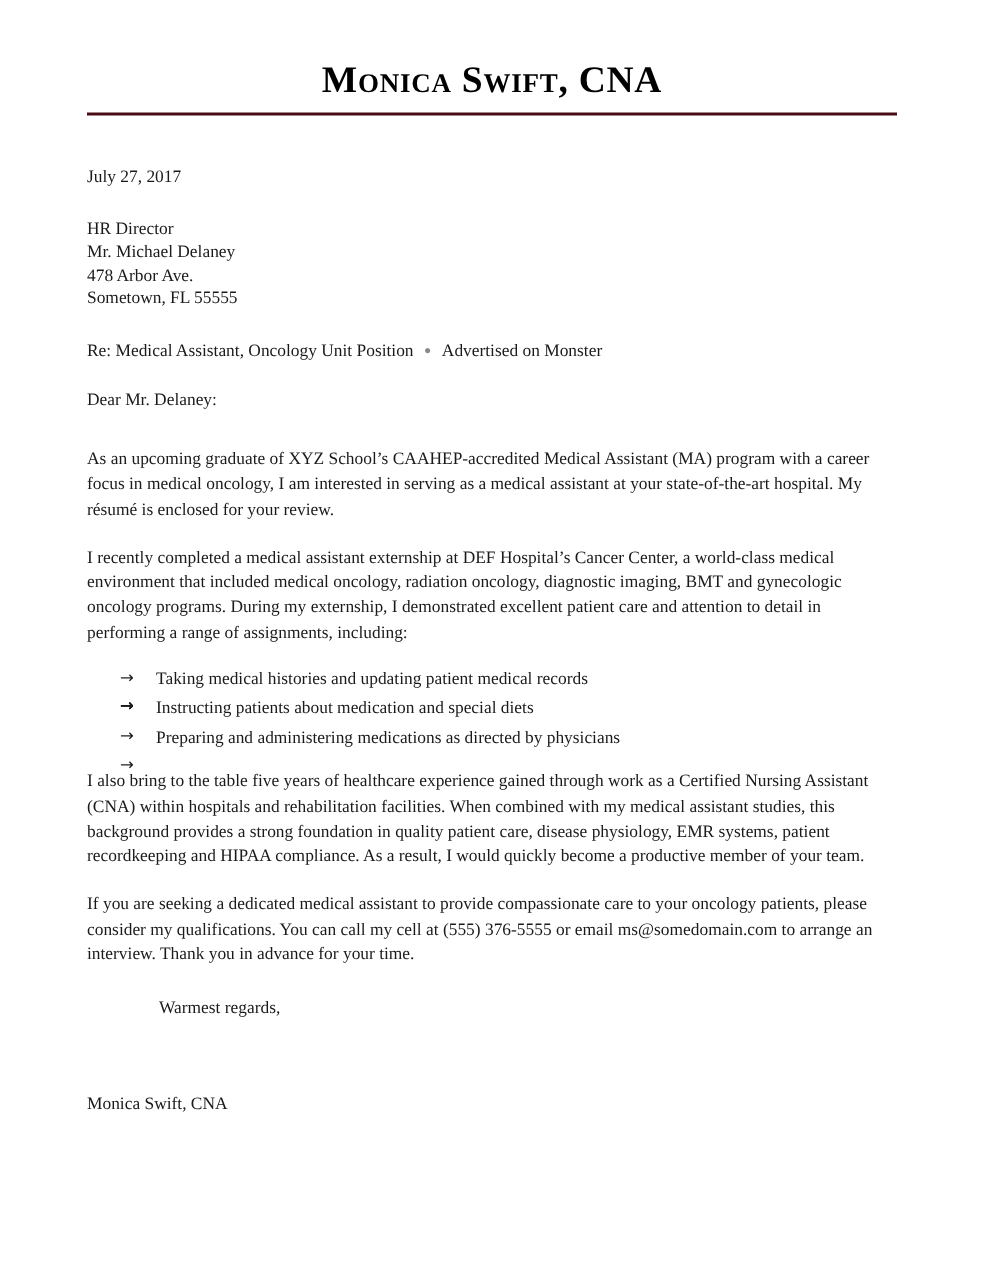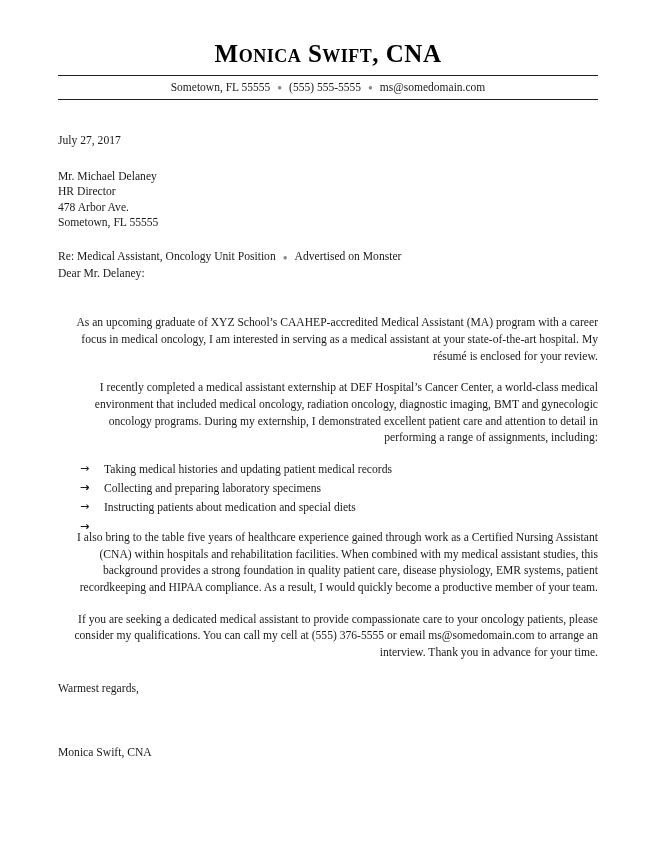--- a/index.html
+++ b/index.html
@@ -68,27 +68,28 @@
   .date-line {
     margin-bottom: 19px;
   }
   .recipient-block {
     margin-bottom: 19px;
     line-height: 1.33;
   }
   .recipient-block div { white-space: pre; }
 
   .subject-line {
+    margin-bottom: 17px;
   }
   .salutation {
-    margin-bottom: 33px;
+    margin-bottom: 23px;
   }
   p.para {
     margin: 0 0 15px 0;
-    text-align: right;
+    text-align: left;
     line-height: 1.44;
   }
   ul.duties {
     list-style: none;
     margin: 0 0 14px 0;
     padding: 0 0 0 22px;
   }
   ul.duties li {
     position: relative;
     padding-left: 24px;
@@ -100,66 +101,64 @@
     left: 0;
     top: 0;
     color: #1a1a1a;
     font-size: 11px;
     font-family: "DejaVu Sans", sans-serif;
   }
 
   .closing {
     margin-top: 19px;
     margin-bottom: 0;
+    margin-left: 48px;
   }
   .signature-name {
     margin-top: 48px;
   }
 </style>
 </head>
 <body>
 
 <div class="page">
 
   <div class="letterhead">
     <div class="name-line">Monica Swift, CNA</div>
     <div class="rule" style="border-top-color: rgb(74, 13, 22);"></div>
-    <div class="contact-line">
-      <span>Sometown, FL 55555</span><span class="sep">●</span><span>(555) 555-5555</span><span class="sep">●</span><span>ms@somedomain.com</span>
-    </div>
     <div class="rule" style="border-top-color: rgb(74, 13, 22);"></div>
   </div>
 
   <div class="letter-body">
 
     <div class="date-line">July 27, 2017</div>
 
     <div class="recipient-block">
+      <div>HR Director</div>
       <div>Mr. Michael Delaney</div>
-      <div>HR Director</div>
       <div>478 Arbor Ave.</div>
       <div>Sometown, FL 55555</div>
     </div>
 
     <div class="subject-line">
       <span>Re: Medical Assistant, Oncology Unit Position</span><span class="sep">●</span><span>Advertised on Monster</span>
     </div>
 
     <div class="salutation">Dear Mr. Delaney:</div>
 
     <p class="para">As an upcoming graduate of XYZ School’s CAAHEP-accredited Medical Assistant (MA) program with a career focus in medical oncology, I am interested in serving as a medical assistant at your state-of-the-art hospital. My résumé is enclosed for your review.</p>
     <p class="para">I recently completed a medical assistant externship at DEF Hospital’s Cancer Center, a world-class medical environment that included medical oncology, radiation oncology, diagnostic imaging, BMT and gynecologic oncology programs. During my externship, I demonstrated excellent patient care and attention to detail in performing a range of assignments, including:</p>
 
     <ul class="duties">
       <li><span class="arrow">→</span><span>Taking medical histories and updating patient medical records</span></li>
       <li><span class="arrow">→</span></li>
       <li><span class="arrow">→</span></li>
-      <li><span class="arrow">→</span><span>Collecting and preparing laboratory specimens</span></li>
+      <li><span class="arrow">→</span></li>
       <li><span class="arrow">→</span><span>Instructing patients about medication and special diets</span></li>
-      <li><span class="arrow">→</span></li>
+      <li><span class="arrow">→</span><span>Preparing and administering medications as directed by physicians</span></li>
       <li><span class="arrow">→</span></li>
     </ul>
 
     <p class="para">I also bring to the table five years of healthcare experience gained through work as a Certified Nursing Assistant (CNA) within hospitals and rehabilitation facilities.  When combined with my medical assistant studies, this background provides a strong foundation in quality patient care, disease physiology, EMR systems, patient recordkeeping and HIPAA compliance. As a result, I would quickly become a productive member of your team.</p>
     <p class="para">If you are seeking a dedicated medical assistant to provide compassionate care to your oncology patients, please consider my qualifications.  You can call my cell at (555) 376-5555 or email ms@somedomain.com to arrange an interview. Thank you in advance for your time.</p>
 
     <div class="closing">Warmest regards,</div>
     <div class="signature-name">Monica Swift, CNA</div>
 
   </div>

